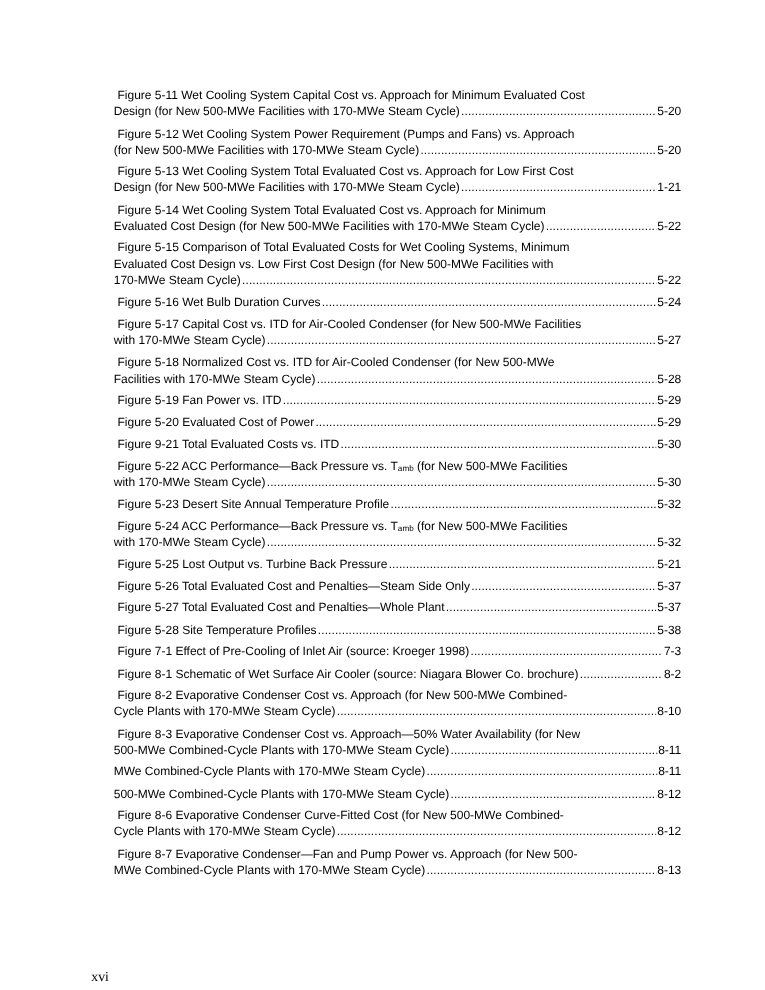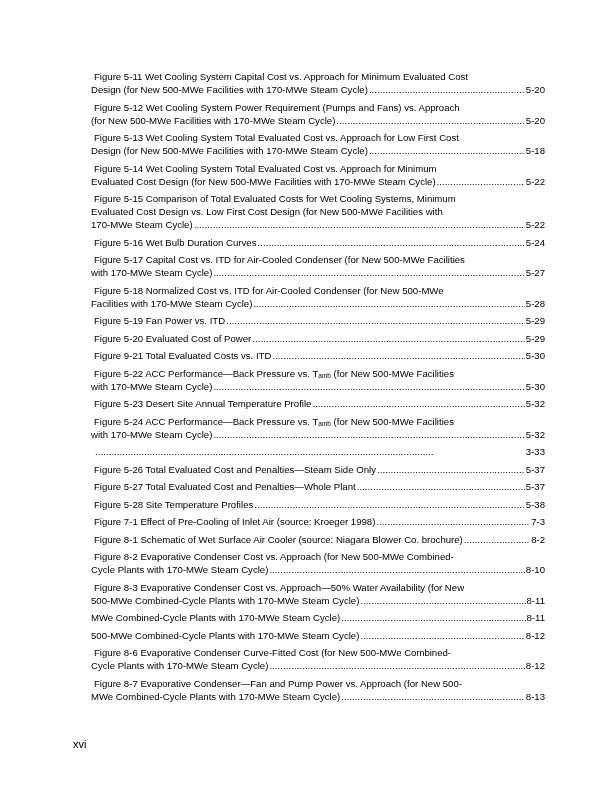--- a/index.html
+++ b/index.html
@@ -8,21 +8,21 @@
   .toc { position: absolute; left: 73px; top: 70px; width: 472px; font-size: 9.6px; line-height: 13px; }
   .entry { margin-bottom: 4.5px; }
   .line { display: flex; white-space: nowrap; padding-left: 21px; }
   .indent { padding-left: 18px; }
   .text { flex: 0 0 auto; }
   .leader { flex: 1 1 auto; overflow: hidden; position: relative; margin: 0 1px; }
   .leader::after { content: ". . . . . . . . . . . . . . . . . . . . . . . . . . . . . . . . . . . . . . . . . . . . . . . . . . . . . . . . . . . . . . . . . . . . . . . . . . . . . . . . . . . . . . . . . . . . . . . . . . . . . . . . . . . . . . . . . . . . . . . . . . . .";
                    position: absolute; left: 0; letter-spacing: -1.3px; white-space: nowrap; }
   .page { flex: 0 0 auto; }
   sub { font-size: 6.5px; vertical-align: -1px; line-height: 0; }
-  .footer { position: absolute; left: 73px; top: 738px; font-family: Liberation Sans, sans-serif; font-size: 11px; text-align: center; }
+  .footer { position: absolute; left: 73px; top: 776px; font-family: Liberation Serif, serif; font-size: 11px; text-align: center; }
 </style>
 </head>
 <body>
 
 <div class="toc" id="toc">
     <div class="entry">
       <div class="line">
         <span class="text">Figure 5-11 Wet Cooling System Capital Cost vs. Approach for Minimum Evaluated Cost</span>
       </div>
       <div class="line indent">
@@ -41,21 +41,21 @@
         <span class="page">5-20</span>
       </div>
     </div>
     <div class="entry">
       <div class="line">
         <span class="text">Figure 5-13 Wet Cooling System Total Evaluated Cost vs. Approach for Low First Cost</span>
       </div>
       <div class="line indent">
         <span class="text">Design (for New 500-MWe Facilities with 170-MWe Steam Cycle)</span>
         <span class="leader"></span>
-        <span class="page">5-18</span>
+        <span class="page">1-21</span>
       </div>
     </div>
     <div class="entry">
       <div class="line">
         <span class="text">Figure 5-14 Wet Cooling System Total Evaluated Cost vs. Approach for Minimum</span>
       </div>
       <div class="line indent">
         <span class="text">Evaluated Cost Design (for New 500-MWe Facilities with 170-MWe Steam Cycle)</span>
         <span class="leader"></span>
         <span class="page">5-22</span>
@@ -144,22 +144,23 @@
         <span class="text">Figure 5-24 ACC Performance—Back Pressure vs. T<sub>amb</sub> (for New 500-MWe Facilities</span>
       </div>
       <div class="line indent">
         <span class="text">with 170-MWe Steam Cycle)</span>
         <span class="leader"></span>
         <span class="page">5-32</span>
       </div>
     </div>
     <div class="entry">
       <div class="line">
-        <span class="leader"></span>
-        <span class="page">3-33</span>
+        <span class="text">Figure 5-25 Lost Output vs. Turbine Back Pressure</span>
+        <span class="leader"></span>
+        <span class="page">5-21</span>
       </div>
     </div>
     <div class="entry">
       <div class="line">
         <span class="text">Figure 5-26 Total Evaluated Cost and Penalties—Steam Side Only</span>
         <span class="leader"></span>
         <span class="page">5-37</span>
       </div>
     </div>
     <div class="entry">

